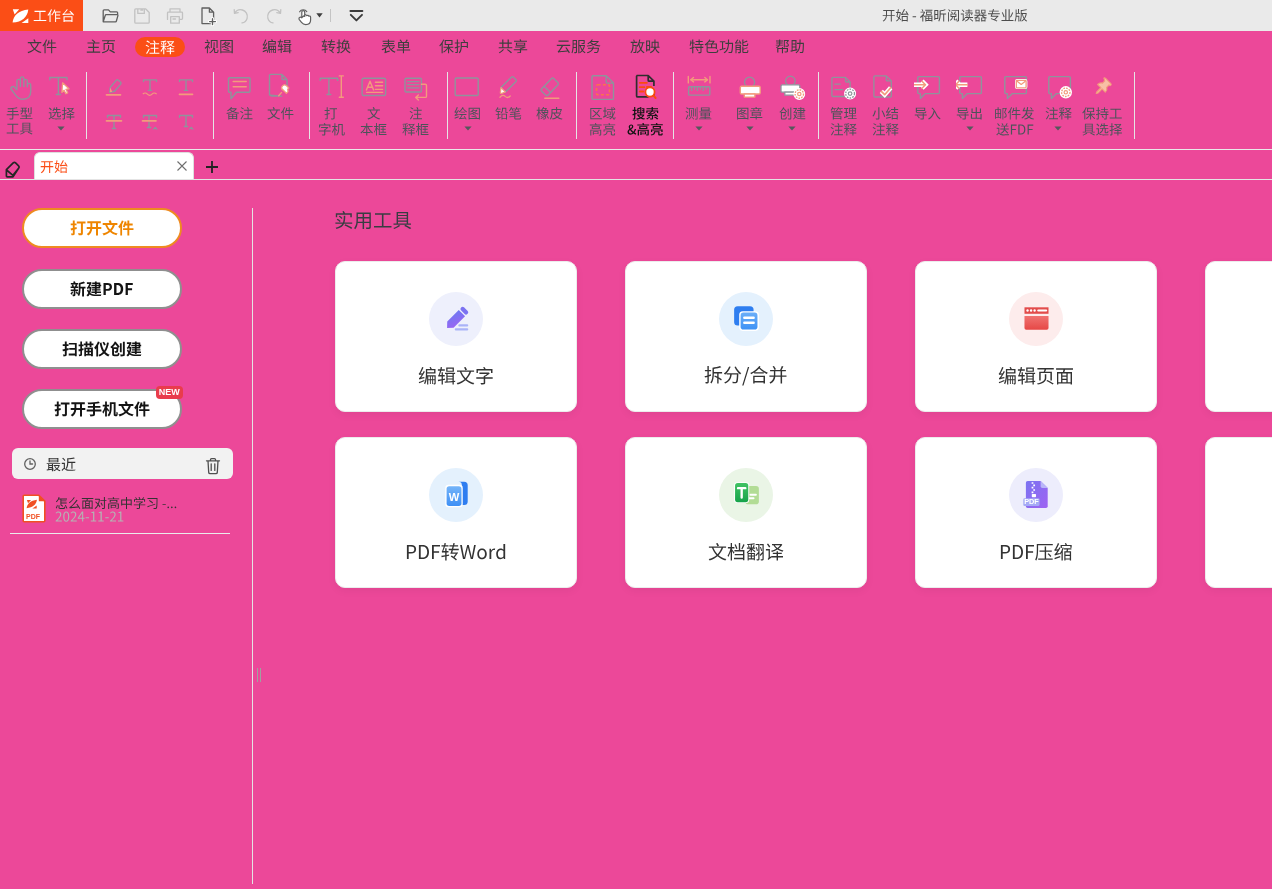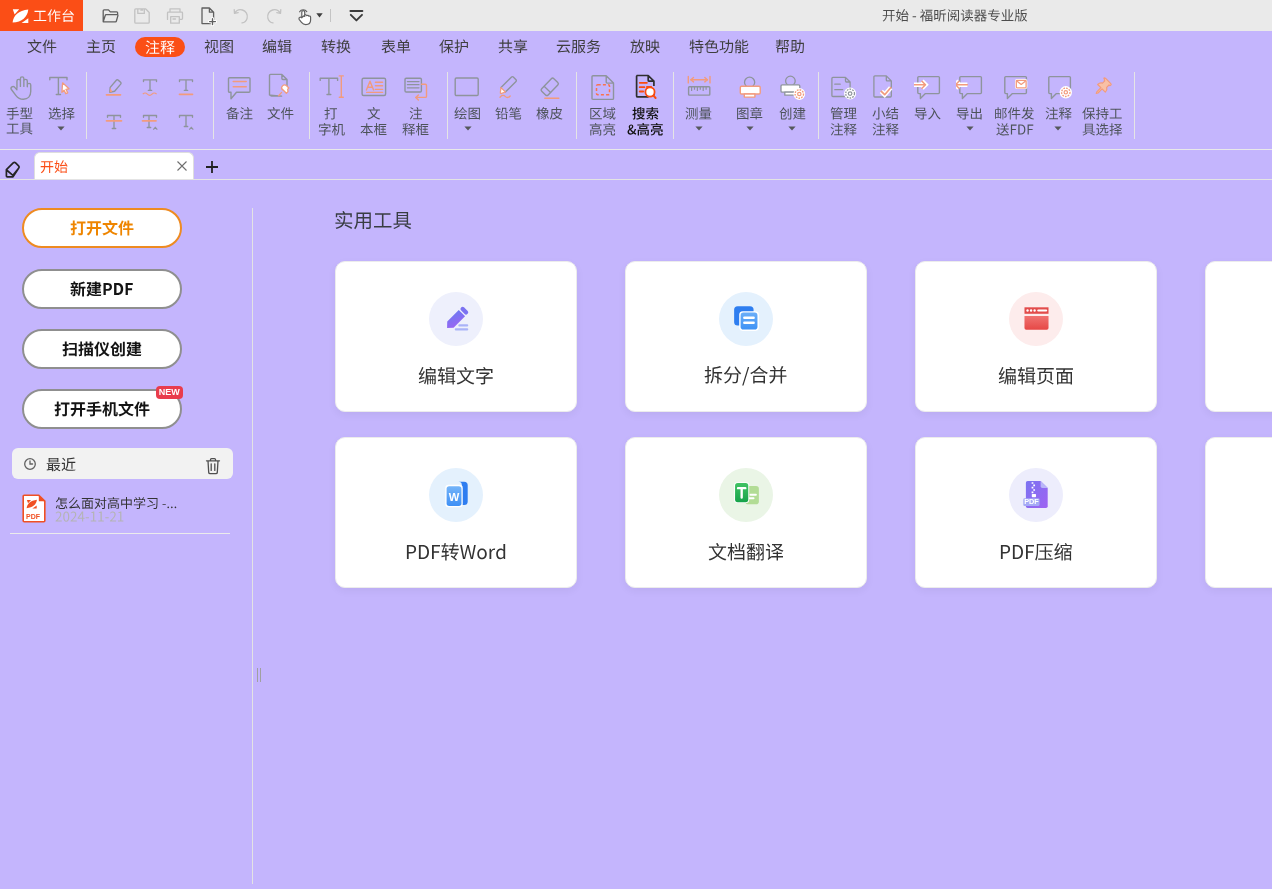--- a/index.html
+++ b/index.html
@@ -1,14 +1,14 @@
 <!DOCTYPE html>
 <html><head><meta charset="utf-8"><title>.</title><style>
 html,body{margin:0;padding:0;background:#fff}
-#app{position:relative;width:1272px;height:889px;overflow:hidden;background:#c4b5fd;
+#app{position:relative;width:1272px;height:889px;overflow:hidden;background:#ec4899;
 font-family:"Liberation Sans",sans-serif}
 .abs{position:absolute}
 svg{display:block}
 .card{position:absolute;width:240px;height:149px;background:#fff;border:1px solid #ececec;
 border-radius:10px;box-shadow:0 3px 8px rgba(0,0,0,0.05)}
 .circ{position:absolute;width:54px;height:54px;border-radius:50%}
 .pillbtn{position:absolute;left:22px;width:156px;height:36px;border-radius:20px;
 border:2px solid #8f8f8f;background:#fff}
 </style></head><body>
 <div id="app">

